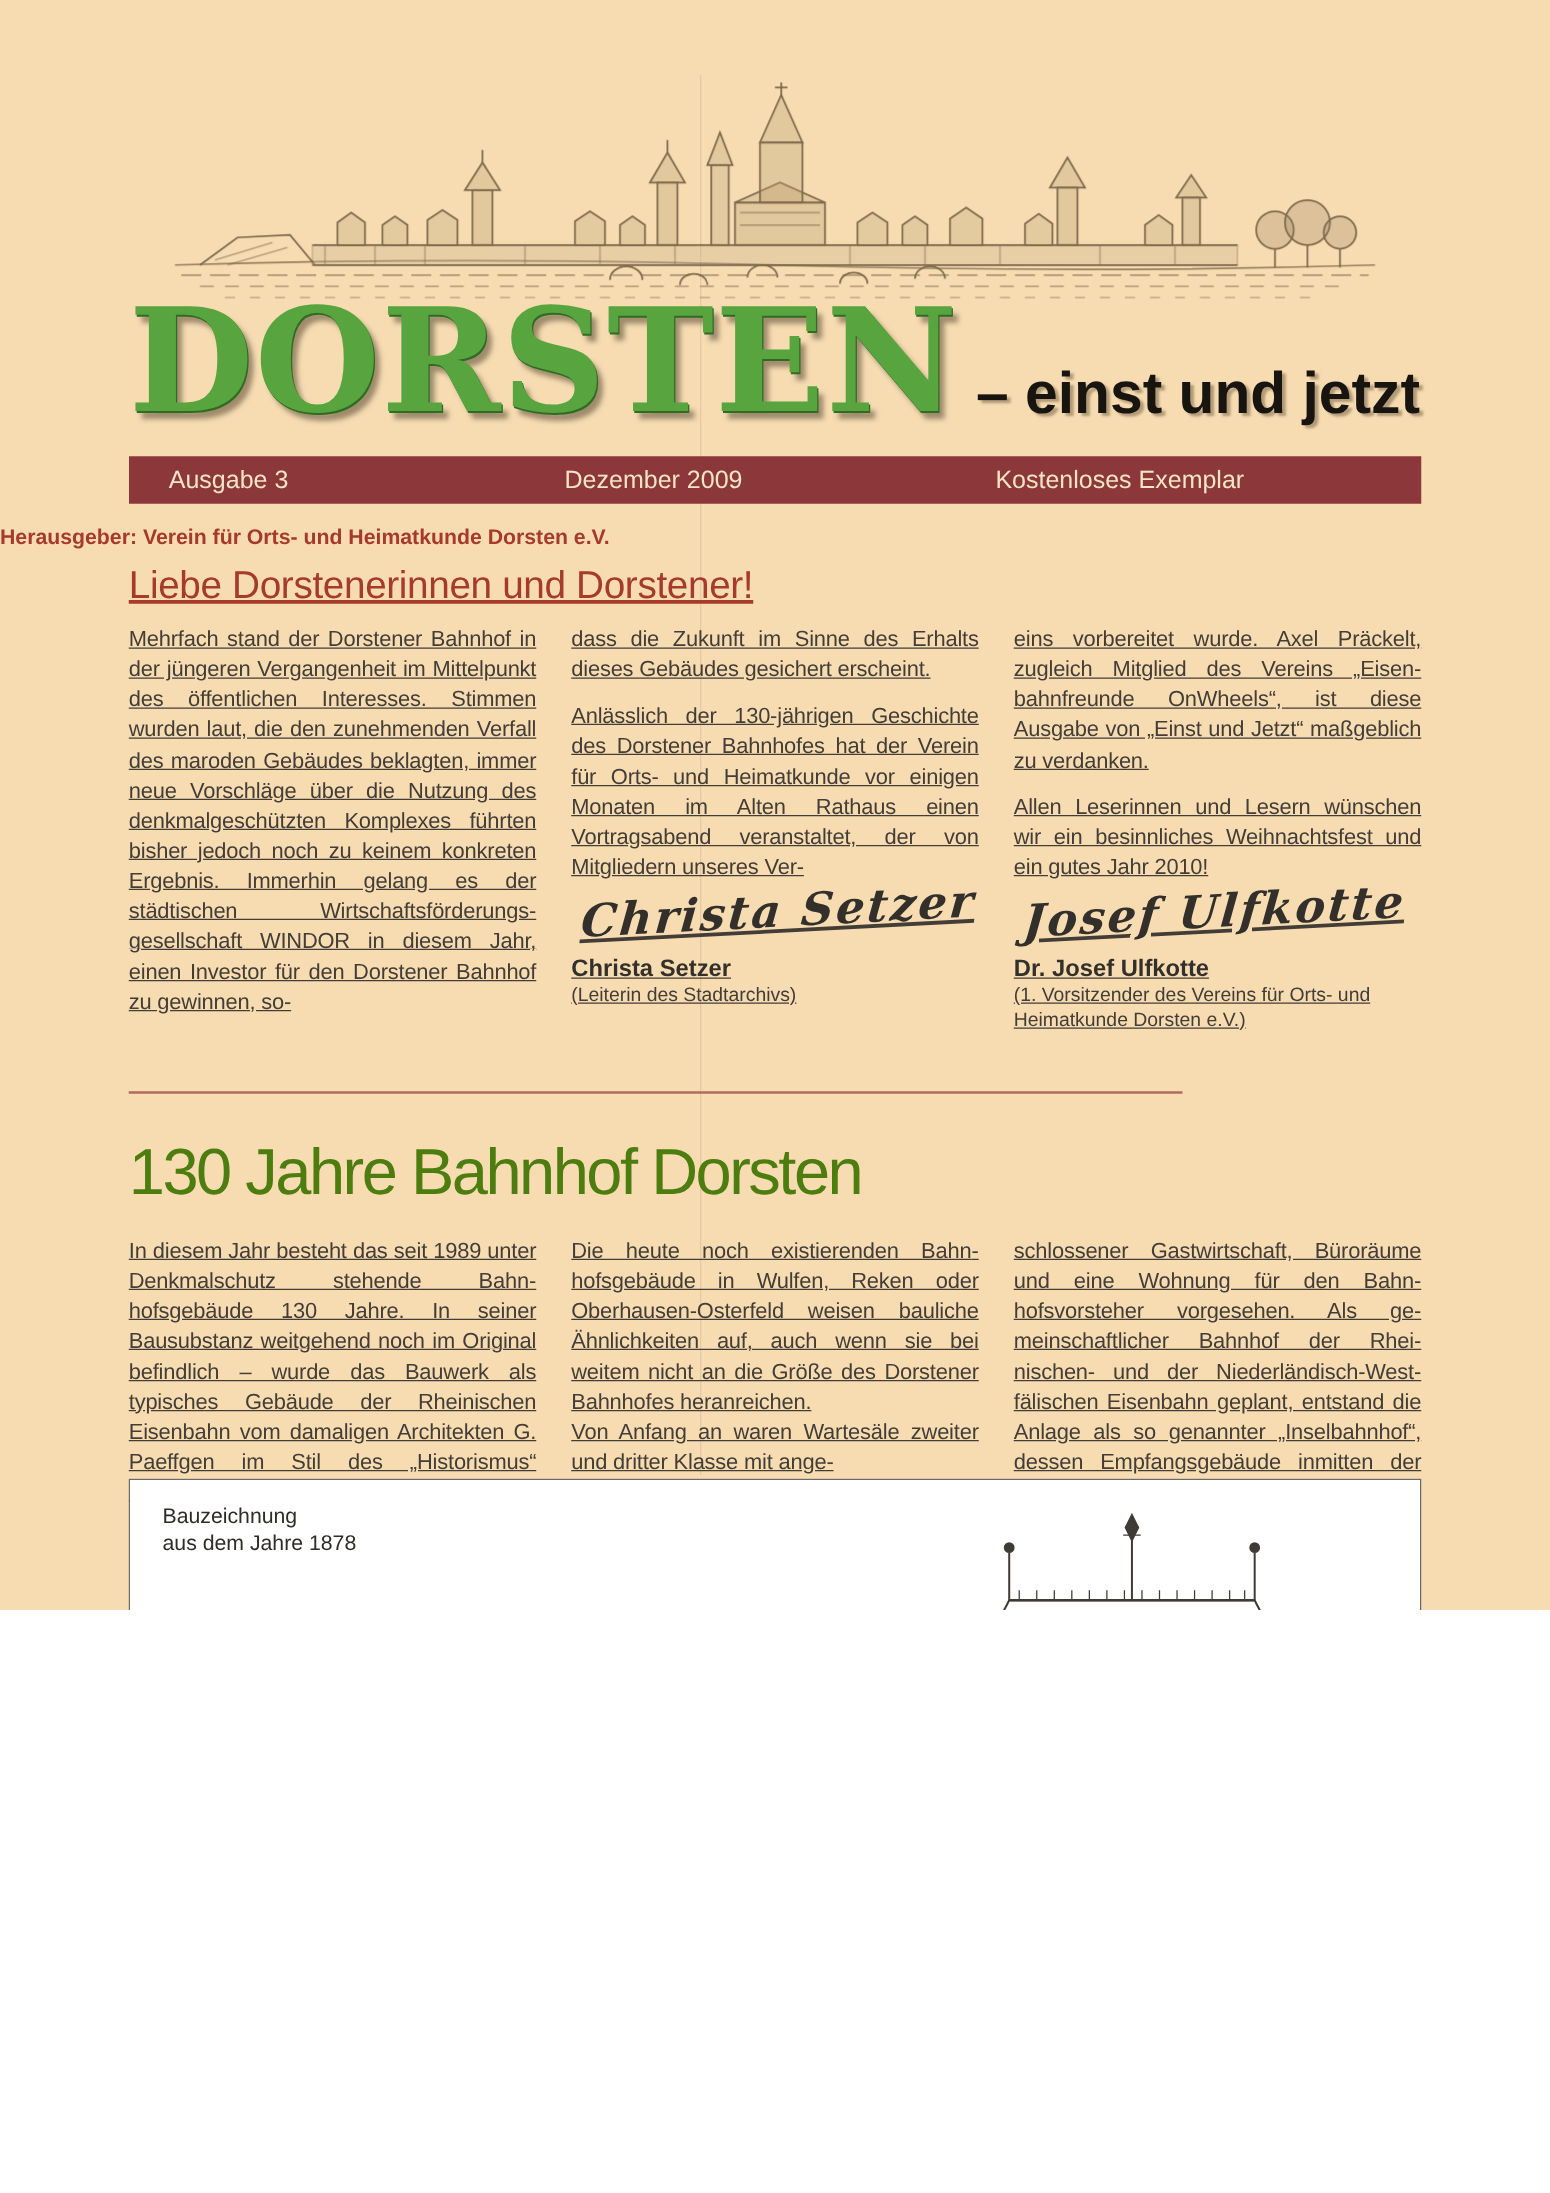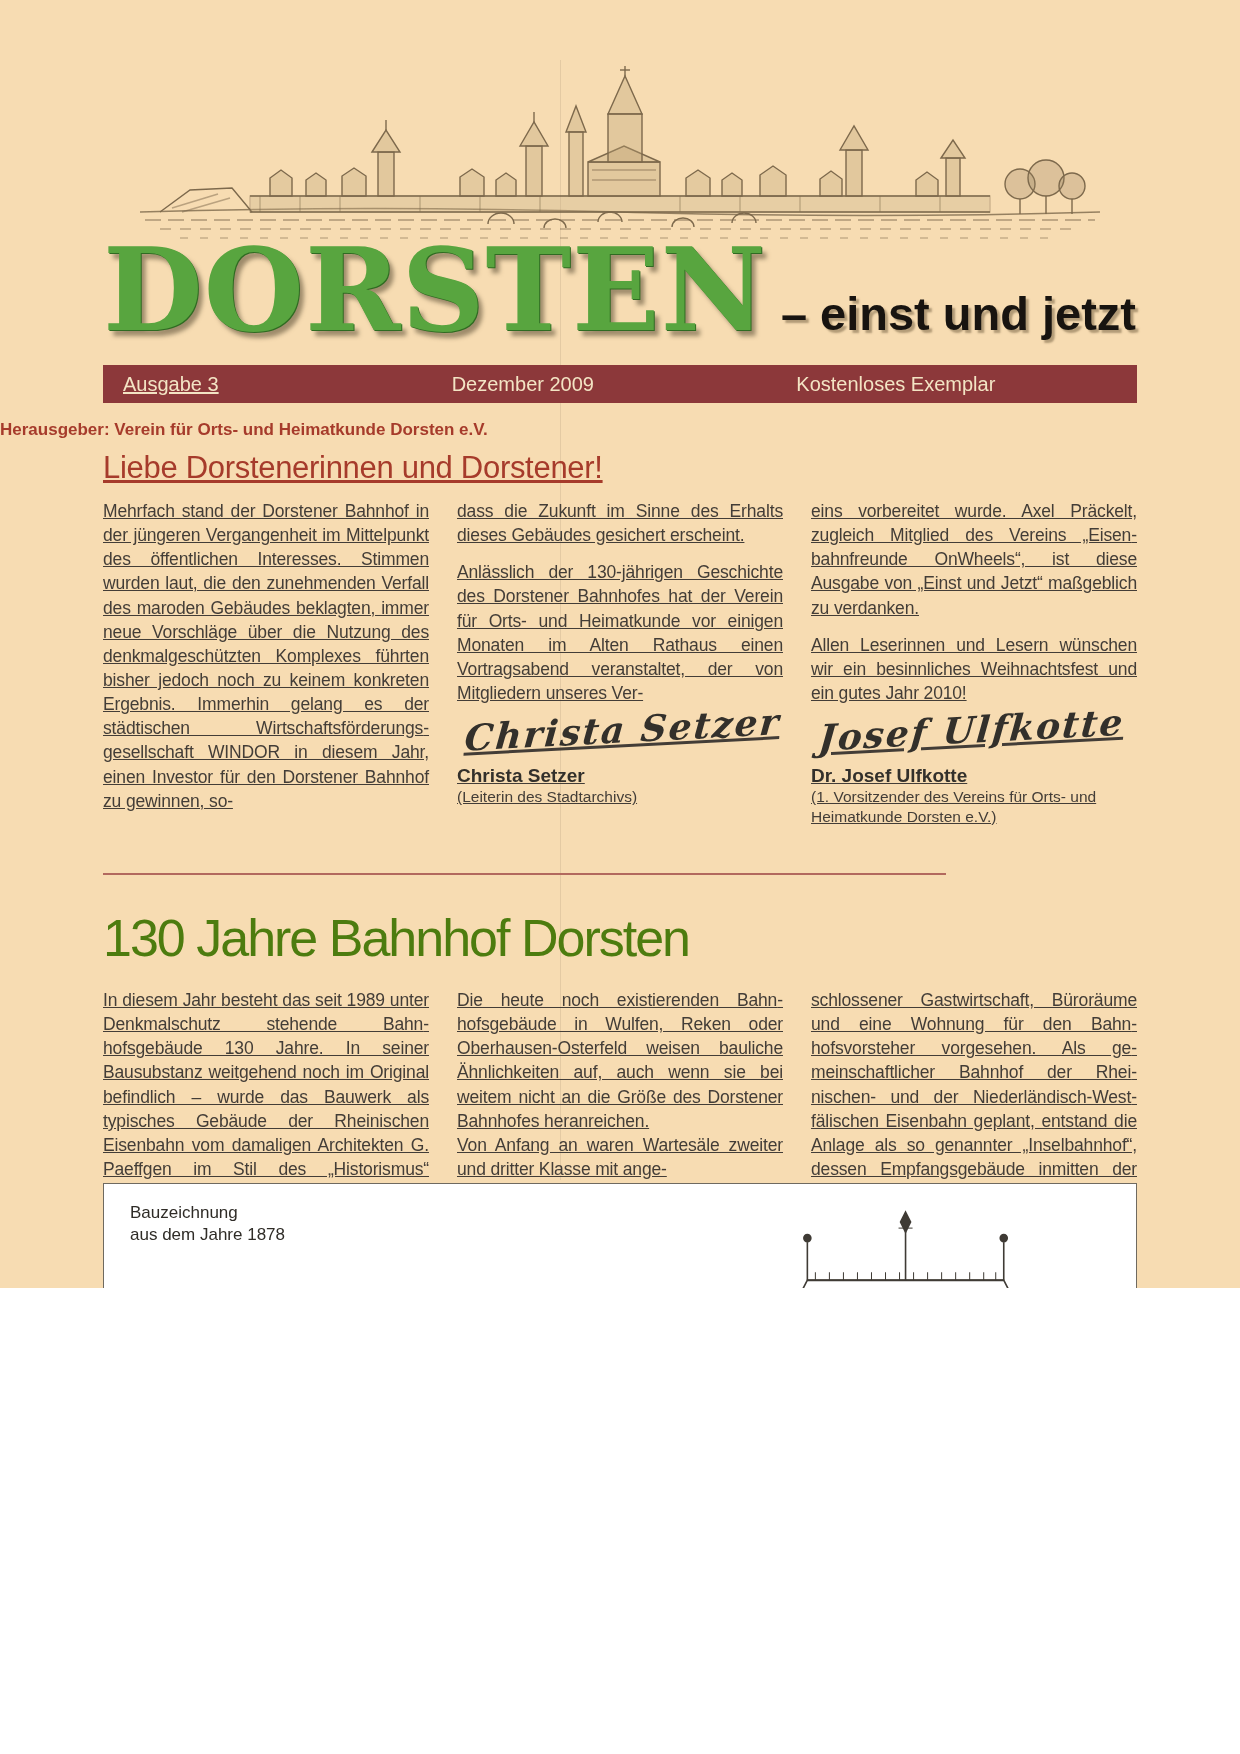--- a/index.html
+++ b/index.html
@@ -35,21 +35,21 @@
     text-shadow:3px 3px 2px rgba(120,100,70,.55);
   }
   
   .issuebar{
     position:absolute;top:365px;left:103px;right:103px;height:38px;
     background:#8c383a;
     display:grid;grid-template-columns:1fr 1fr 1fr;align-items:center;
     color:#f3e4c4;font-size:20px;
   }
   .issuebar .cell{padding:0 4px;}
-  .issuebar .c1{padding-left:20px;text-decoration:underline;}
+  .issuebar .c1{padding-left:32px;}
   .issuebar .c3{padding-right:20px;}
   .publisher{
     position:absolute;top:420px;left:0;width:100%;
     text-align:left;font-size:17px;font-weight:bold;color:#a63b2b;
   }
   
   .editorial{position:absolute;top:450px;left:103px;right:103px;}
   .ed-heading{
     font-size:31px;font-weight:normal;color:#a63b2b;
     margin:0 0 13px 0;letter-spacing:-0.3px;text-decoration:underline;

